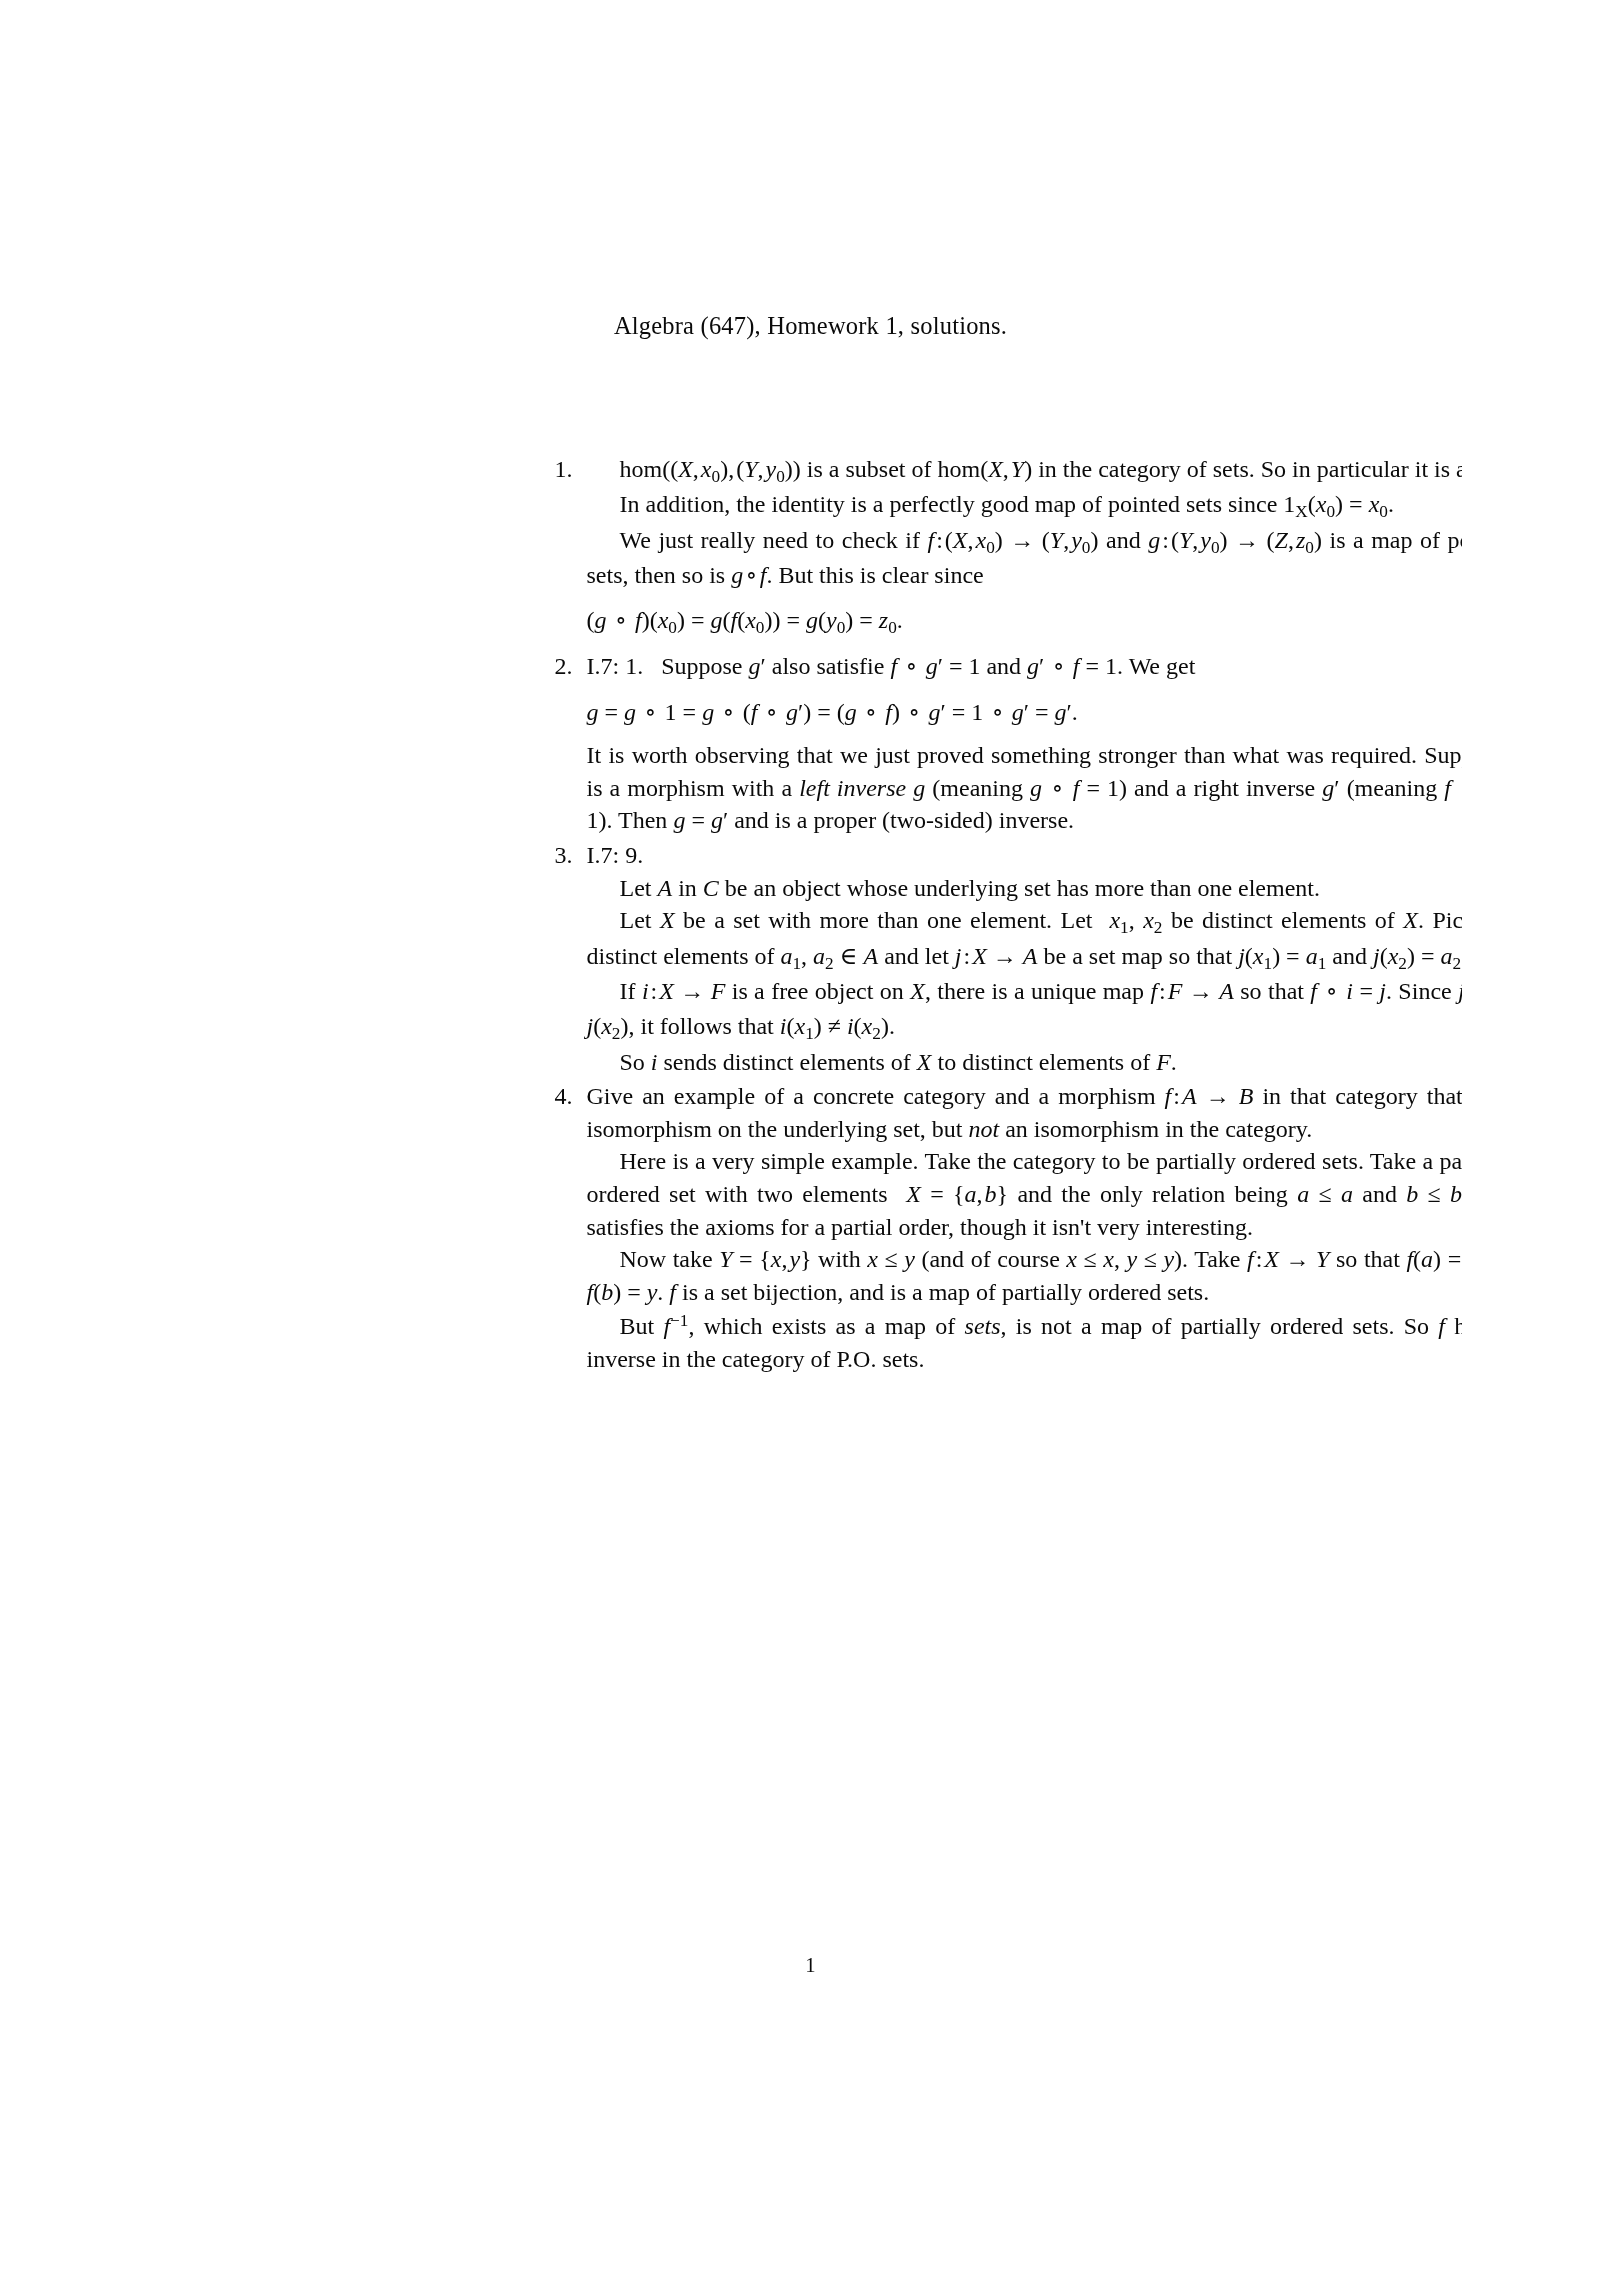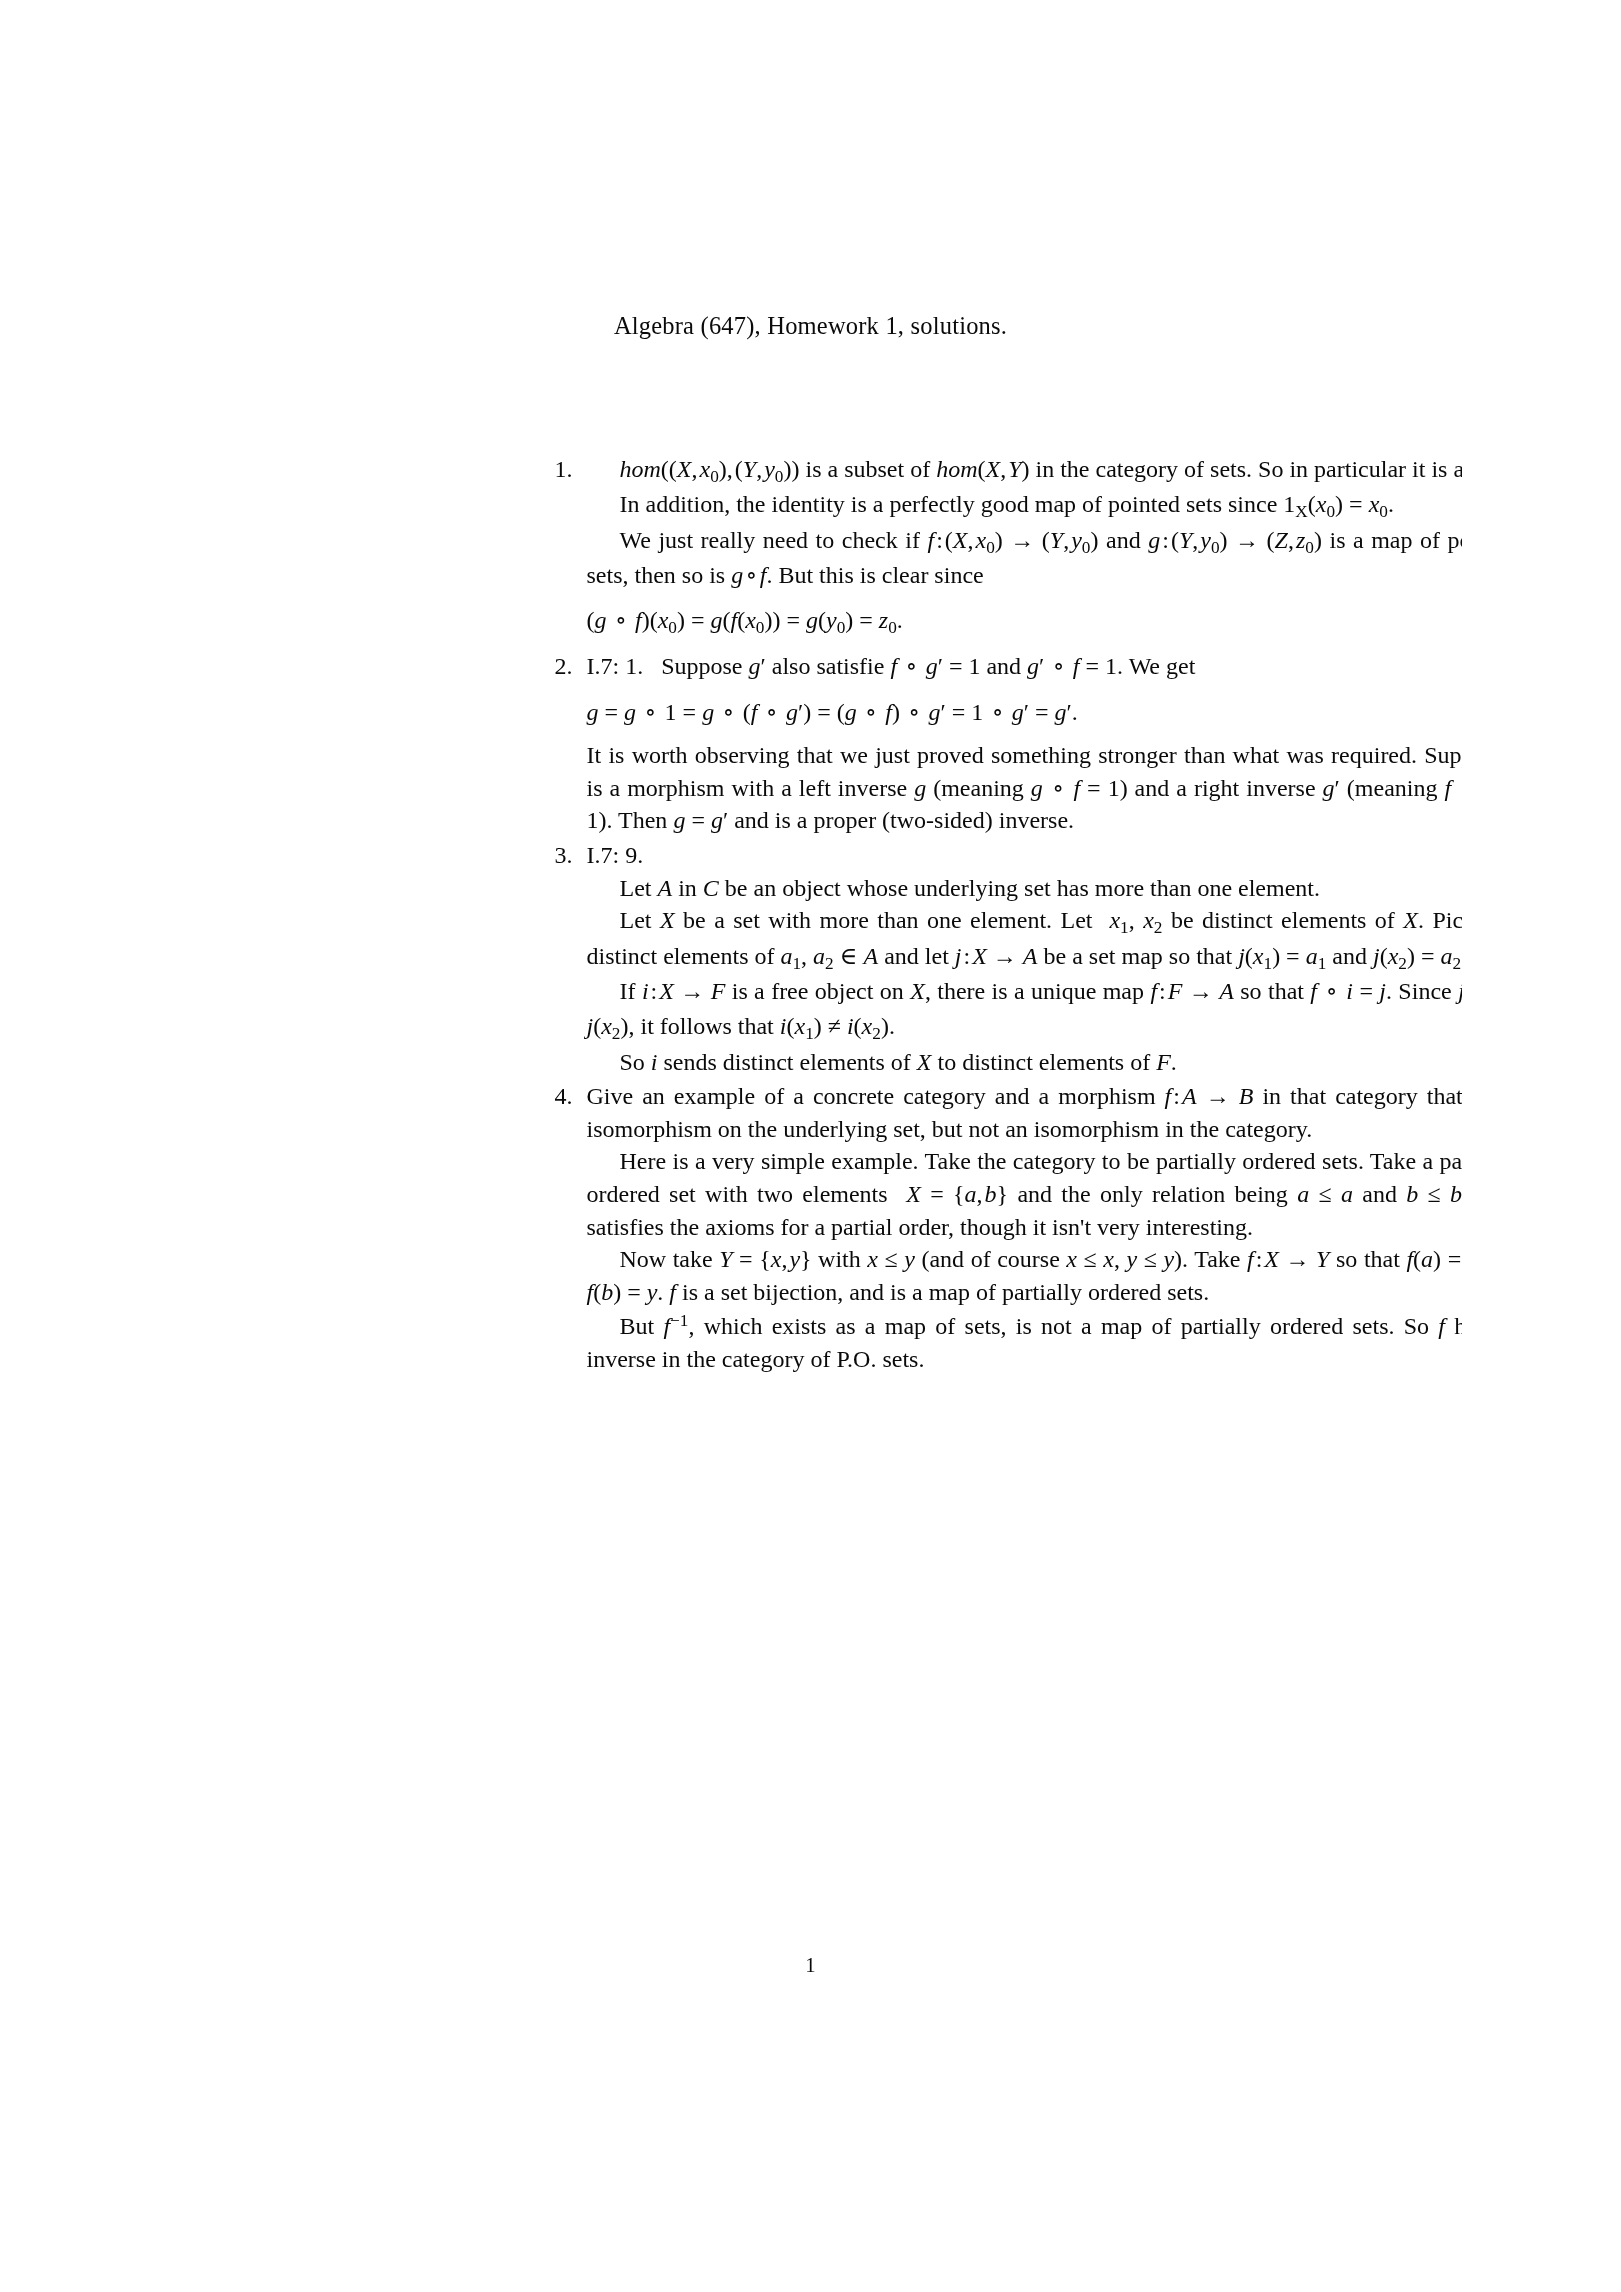--- a/index.html
+++ b/index.html
@@ -73,21 +73,20 @@
     margin: 12.7px 0 10.8px 0;
     font-size: 24px;
     text-indent: 0;
   }
   .mi {
     font-family: "Liberation Serif", "DejaVu Serif", serif;
     font-style: italic;
   }
   .mt {
     font-family: "Liberation Serif", "DejaVu Serif", serif;
-    font-style: italic;
   }
   .up {
     font-style: normal;
   }
   .subup {
     font-size: 0.72em;
     vertical-align: -0.28em;
     font-style: normal;
   }
   .sup {
@@ -97,20 +96,21 @@
   }
   .op {
     font-style: normal;
     padding: 0 0.10em;
   }
   .cal {
     font-family: "Liberation Serif", "DejaVu Serif", serif;
     font-style: italic;
   }
   .it {
+    font-style: italic;
     margin-top: 24px;
   }
   .page-number {
     position: absolute;
     bottom: 316px;
     left: 0;
     width: 100%;
     text-align: center;
     font-size: 20.6px;
   }

